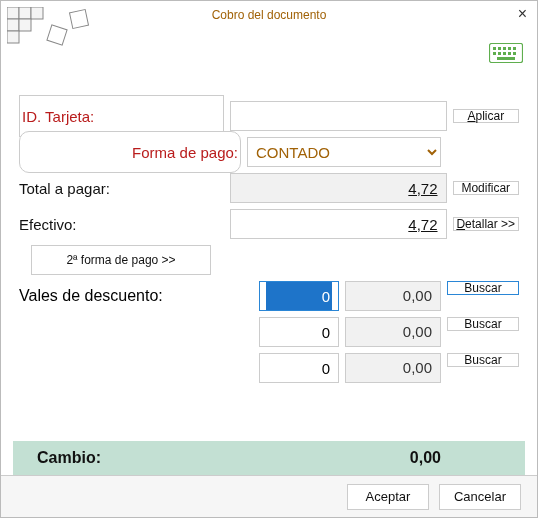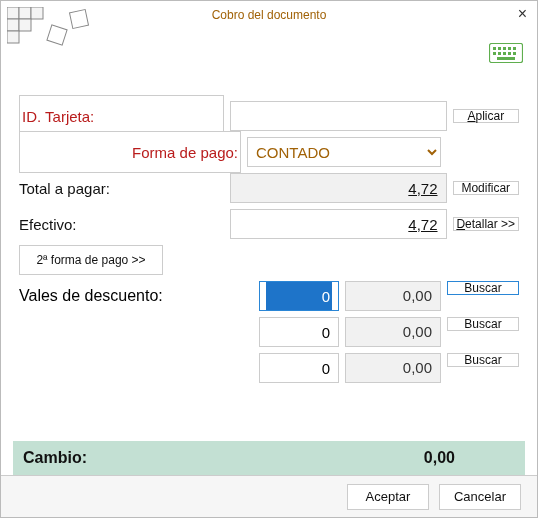--- a/index.html
+++ b/index.html
@@ -8,38 +8,38 @@
   .titlebar { height: 28px; display: flex; align-items: center; justify-content: center; position: relative; }
   .titlebar .title { font-size: 12px; color: #a16207; }
   .titlebar .close { position: absolute; right: 10px; top: 4px; font-size: 16px; cursor: pointer; color: #333; }
   .logo { position: absolute; left: 6px; top: 6px; width: 90px; height: 56px; }
   .logo svg { width: 90px; height: 56px; }
   .kbd-icon { position: absolute; right: 14px; top: 42px; width: 34px; height: 20px; }
   .kbd-icon svg { width: 34px; height: 20px; }
   .body { position: absolute; left: 18px; right: 18px; top: 100px; }
   .row { display: flex; align-items: center; height: 30px; margin-bottom: 6px; gap: 6px; }
   .row .labelbox { width: 222px; height: 42px; border: 1px solid #ccc; display: flex; align-items: center; padding: 0 2px; font-size: 15px; color: #b91c1c; background: #fff; }
-  .row .labelbox.right { justify-content: flex-end; }
+  .row .labelbox.right { justify-content: flex-end; border-radius: 10px; }
   .row .plainlabel { width: 222px; font-size: 15px; color: #111; }
   .spacer { width: 222px; }
   .txt { flex: 1; height: 30px; border: 1px solid #ccc; background: #fff; font-size: 15px; padding: 0 8px; text-align: right; color: #111; text-decoration: underline; }
   .txt.readonly { background: #f1f1f1; }
   .btn { width: 72px; height: 14px; border: 1px solid #ccc; background: #fff; font-size: 12px; color: #111; cursor: pointer; display: flex; align-items: center; justify-content: center; padding: 0; }
   .btn.active { border: 1px solid #2a86d6; }
   .btn .u { text-decoration: underline; }
   select.combo { flex: 1; height: 30px; border: 1px solid #ccc; background: #fff; font-size: 15px; padding: 0 4px; color: #a16207; }
-  .small-btn { width: 144px; height: 30px; border: 1px solid #ccc; background: #fff; font-size: 12px; color: #111; cursor: pointer; margin-left: 0; }
+  .small-btn { width: 180px; height: 30px; border: 1px solid #ccc; background: #fff; font-size: 12px; color: #111; cursor: pointer; margin-left: 12px; }
   .voucher-row { display: flex; align-items: center; height: 30px; gap: 8px; margin-bottom: 6px; }
   .voucher-row .q { width: 80px; height: 30px; border: 1px solid #ccc; text-align: right; padding: 0 6px; font-size: 15px; }
   .voucher-row .q.sel { border: 1px solid #2a86d6; }
   .voucher-row .q.sel input { background: #1e74c9; color: #fff; border: none; width: 100%; height: 100%; text-align: right; font-size: 15px; padding: 0 2px; }
   .voucher-row .q input { border: none; width: 100%; height: 100%; text-align: right; font-size: 15px; background: transparent; outline: none; }
   .voucher-row .amt { width: 96px; height: 30px; border: 1px solid #ccc; background: #f1f1f1; text-align: right; padding: 0 8px; font-size: 15px; line-height: 28px; color: #333; }
   .voucher-right { display: flex; gap: 6px; margin-left: auto; }
-  .cambio-bar { position: absolute; left: 12px; right: 12px; top: 440px; height: 34px; background: #c3e0d3; display: flex; align-items: center; padding: 0 10px; }
+  .cambio-bar { position: absolute; left: 12px; right: 12px; top: 440px; height: 34px; background: #c3e0d3; display: flex; align-items: center; padding: 0 24px; }
   .cambio-bar .lbl { font-size: 16px; font-weight: 600; color: #111; }
   .cambio-bar .val { margin-left: auto; margin-right: 60px; font-size: 16px; font-weight: 600; color: #111; }
   .footer { position: absolute; bottom: 0; left: 0; right: 0; height: 42px; border-top: 1px solid #ccc; background: #f6f6f6; display: flex; align-items: center; justify-content: flex-end; padding: 0 16px; gap: 10px; }
   .footer .btn { width: 82px; height: 26px; font-size: 13px; }
 </style>
 </head>
 <body>
 
 <div class="window">
   <div class="titlebar">

